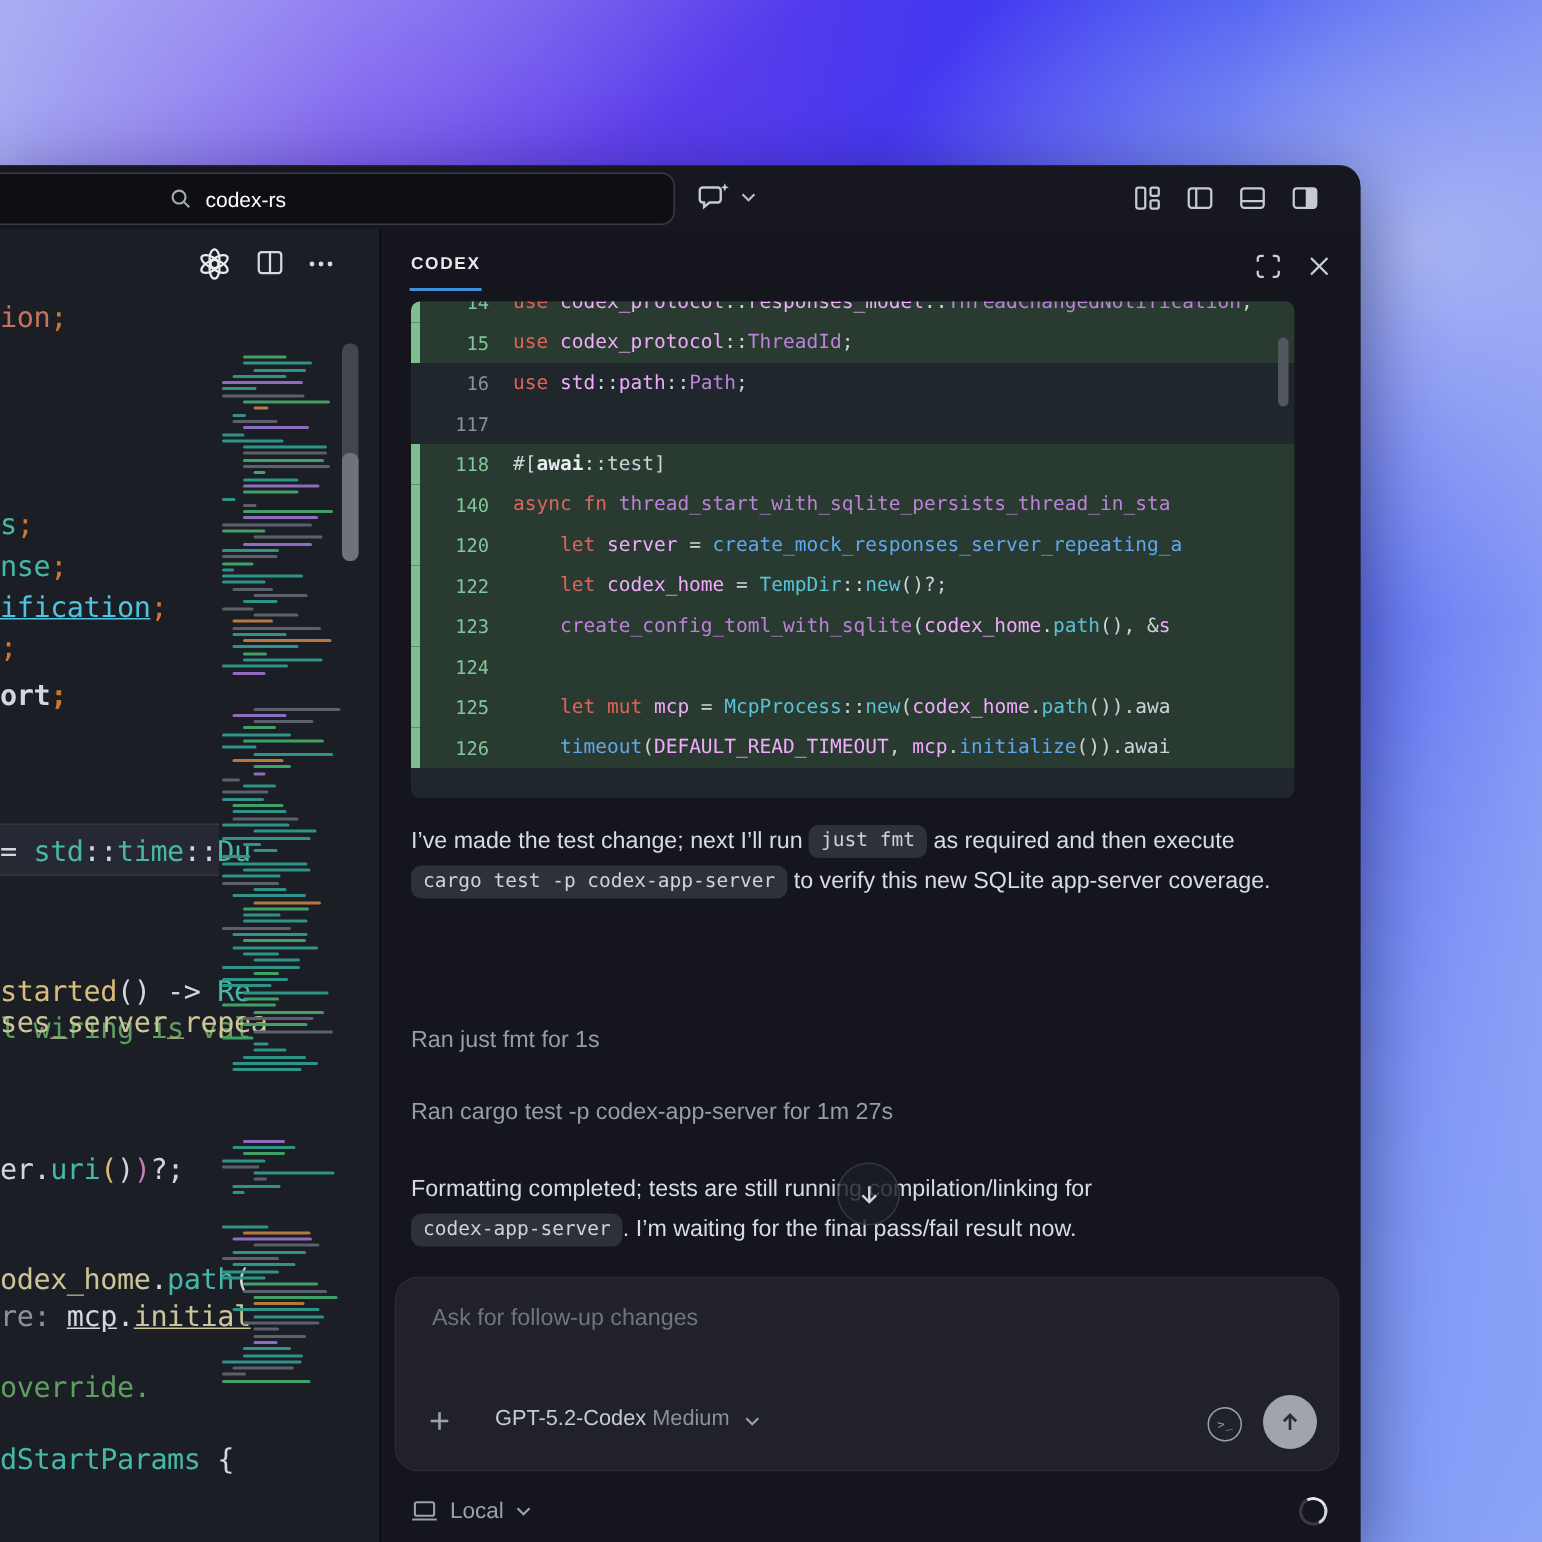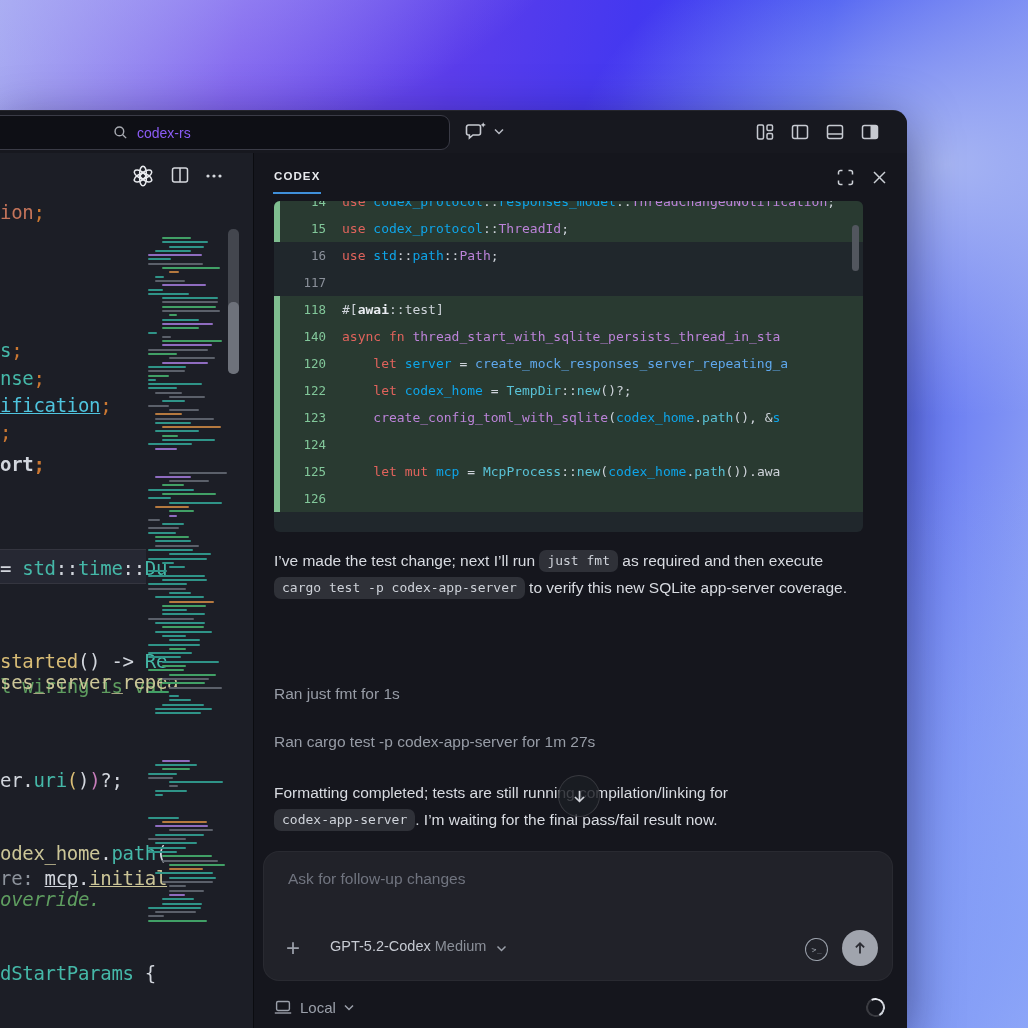--- a/index.html
+++ b/index.html
@@ -15,21 +15,21 @@
   .window{
     position:absolute;left:0;top:110px;width:907px;height:918px;
     background:#15161d;border-top-right-radius:14px;
     box-shadow:0 14px 50px rgba(10,10,40,.5);
     border-top:1px solid rgba(255,255,255,.07);
   }
   
   .titlebar{position:absolute;left:0;top:0;width:100%;height:42px;background:#17181f;border-top-right-radius:14px;border-bottom:1px solid #23242c;}
   .searchpill{position:absolute;left:-10px;top:4px;width:458px;height:33px;border-radius:9px;background:#0e0f15;border:1px solid #3a3b46;display:flex;align-items:center;}
   .searchpill .mag{margin-left:122px;opacity:.85;}
-  .searchpill .stext{margin-left:9px;font-size:14px;color:#8b5cf6;}
+  .searchpill .stext{margin-left:9px;font-size:14px;color:#ffffff;}
   .tb-icon{position:absolute;top:11px;width:20px;height:20px;color:#c7cad1;}
   .chat-ico{left:464px;top:9px;width:24px;height:24px;}
   .chev-sm{position:absolute;left:494px;top:17px;color:#b9bcc4;}
   
   .editor{position:absolute;left:0;top:42px;width:253px;bottom:0;background:#1c1e26;overflow:hidden;}
   .divider{position:absolute;left:253px;top:42px;width:1px;bottom:0;background:#0b0c10;}
   .panel{position:absolute;left:254px;top:42px;right:0;bottom:0;background:#15161d;}
   
   .ed-toolbar{position:absolute;left:0;top:0;width:100%;height:46px;}
   .ed-toolbar .ticon{position:absolute;top:12px;color:#d6d9de;}
@@ -47,21 +47,21 @@
   .card{position:absolute;left:20px;top:48px;width:589px;height:331px;border-radius:6px;background:#20272c;overflow:hidden;}
   .drow{display:flex;align-items:stretch;height:27px;white-space:pre;position:relative;}
   .drow.added{background:#293a31;}
   .gbar{width:6px;flex:0 0 6px;}
   .drow.added .gbar{background:#7fbe90;}
   .dnum{flex:0 0 46px;text-align:right;padding-right:16px;font-family:"DejaVu Sans Mono",monospace;font-size:12.5px;line-height:27px;color:#8a909a;}
   .drow.added .dnum{color:#82c79a;}
   .dcode{font-family:"DejaVu Sans Mono",monospace;font-size:13px;line-height:27px;overflow:hidden;}
   .card-sb{position:absolute;right:4px;top:24px;width:7px;height:46px;border-radius:4px;background:#52565e;}
   
-  .s-r{color:#e0635c}.s-o{color:#0ea5e9}.s-p{color:#bc83d9}.s-c{color:#59c2d6}
+  .s-r{color:#e0635c}.s-o{color:#f0abfc}.s-p{color:#bc83d9}.s-c{color:#59c2d6}
   .s-b{color:#5fa8ed}.s-w{color:#ced3da}.s-wb{color:#eaedf2;font-weight:700}
   .e-rust{color:#c4745a}.e-or{color:#cc7832}.e-t{color:#45b8a8}.e-w{color:#d2d6dd}
   .e-y{color:#d9bd76}.e-g{color:#5f9e60}.e-k{color:#cbc597}.e-gr{color:#8d939c}
   .e-m{color:#c77dba}.e-tu{color:#4fc4de;text-decoration:underline}
   .e-wu{color:#d2d6dd;text-decoration:underline}.e-ku{color:#cbc597;text-decoration:underline}
   
   .para{position:absolute;left:20px;width:586px;font-size:15.5px;line-height:27px;color:#d8dbe1;}
   .chip{display:inline-block;background:#2f3138;border-radius:7px;padding:0 8px 1px;font-family:"DejaVu Sans Mono",monospace;font-size:13px;color:#ced2d9;line-height:21px;vertical-align:1px;}
   .status{position:absolute;left:20px;font-size:15.5px;color:#979ca6;}
   .down-btn{position:absolute;left:304px;top:622px;width:40px;height:40px;border-radius:50%;
@@ -155,21 +155,21 @@
         <div class="frag" style="top: 241px;"><span class="e-tu">ification</span><span class="e-or">;</span></div>
         <div class="frag" style="top: 268px;"><span class="e-or">;</span></div>
         <div class="frag" style="top: 300px; font-weight: bold;"><span class="e-w">ort</span><span class="e-or">;</span></div>
         <div class="frag" style="top: 404px;"><span class="e-w">= </span><span class="e-t">std</span><span class="e-w">::</span><span class="e-t">time</span><span class="e-w">::</span><span class="e-t">Du</span></div>
         <div class="frag" style="top: 497px;"><span class="e-y">started</span><span class="e-w">()</span><span class="e-w"> -&gt; </span><span class="e-t">Re</span></div>
         <div class="frag" style="top: 522px;"><span class="e-g">l wiring is val</span></div>
         <div class="frag" style="top: 518px;"><span class="e-k">ses_server_repea</span></div>
         <div class="frag" style="top: 616px;"><span class="e-w">er.</span><span class="e-t">uri</span><span class="e-y">(</span><span class="e-w">)</span><span class="e-m">)</span><span class="e-w">?;</span></div>
         <div class="frag" style="top: 689px;"><span class="e-k">odex_home</span><span class="e-w">.</span><span class="e-t">path</span><span class="e-w">(</span></div>
         <div class="frag" style="top: 714px;"><span class="e-gr">re: </span><span class="e-wu">mcp</span><span class="e-w">.</span><span class="e-ku">initial</span></div>
-        <div class="frag" style="top: 735px; font-style: italic;"><span class="e-g">override.</span></div>
+        <div class="frag" style="top: 761px;"><span class="e-g">override.</span></div>
         <div class="frag" style="top: 809px;"><span class="e-t">dStartParams </span><span class="e-w">{</span></div>
       </div>
     <div class="minimap" id="minimap">
         <div style="background: rgb(65, 160, 102); left: 14px; width: 29.0871px; top: 10.9913px;"></div>
         <div style="background: rgb(47, 148, 136); left: 14px; width: 45.9507px; top: 15.2913px;"></div>
         <div style="background: rgb(47, 148, 136); left: 21px; width: 34.9569px; top: 19.5913px;"></div>
         <div style="background: rgb(47, 148, 136); left: 7px; width: 35.8065px; top: 23.8913px;"></div>
         <div style="background: rgb(143, 108, 192); left: 0px; width: 53.6445px; top: 28.1913px;"></div>
         <div style="background: rgb(47, 148, 136); left: 0px; width: 23.1295px; top: 32.4913px;"></div>
         <div style="background: rgb(91, 96, 106); left: 0px; width: 55.4729px; top: 36.7913px;"></div>
@@ -333,21 +333,21 @@
           <div class="drow added"><div class="gbar"></div><div class="dnum">15</div><div class="dcode"><span class="s-r">use </span><span class="s-o">codex_protocol</span><span class="s-w">::</span><span class="s-p">ThreadId</span><span class="s-w">;</span></div></div>
           <div class="drow"><div class="gbar"></div><div class="dnum">16</div><div class="dcode"><span class="s-r">use </span><span class="s-o">std</span><span class="s-w">::</span><span class="s-o">path</span><span class="s-w">::</span><span class="s-p">Path</span><span class="s-w">;</span></div></div>
           <div class="drow"><div class="gbar"></div><div class="dnum">117</div><div class="dcode"></div></div>
           <div class="drow added"><div class="gbar"></div><div class="dnum">118</div><div class="dcode"><span class="s-w">#[</span><span class="s-wb">awai</span><span class="s-w">::</span><span class="s-w">test</span><span class="s-w">]</span></div></div>
           <div class="drow added"><div class="gbar"></div><div class="dnum">140</div><div class="dcode"><span class="s-r">async </span><span class="s-r">fn </span><span class="s-p">thread_start_with_sqlite_persists_thread_in_sta</span></div></div>
           <div class="drow added"><div class="gbar"></div><div class="dnum">120</div><div class="dcode"><span class="s-w">    </span><span class="s-r">let </span><span class="s-o">server</span><span class="s-w"> = </span><span class="s-b">create_mock_responses_server_repeating_a</span></div></div>
           <div class="drow added"><div class="gbar"></div><div class="dnum">122</div><div class="dcode"><span class="s-w">    </span><span class="s-r">let </span><span class="s-o">codex_home</span><span class="s-w"> = </span><span class="s-c">TempDir</span><span class="s-w">::</span><span class="s-c">new</span><span class="s-w">()?;</span></div></div>
           <div class="drow added"><div class="gbar"></div><div class="dnum">123</div><div class="dcode"><span class="s-w">    </span><span class="s-p">create_config_toml_with_sqlite</span><span class="s-w">(</span><span class="s-o">codex_home</span><span class="s-w">.</span><span class="s-c">path</span><span class="s-w">(), </span><span class="s-w">&amp;</span><span class="s-o">s</span></div></div>
           <div class="drow added"><div class="gbar"></div><div class="dnum">124</div><div class="dcode"></div></div>
           <div class="drow added"><div class="gbar"></div><div class="dnum">125</div><div class="dcode"><span class="s-w">    </span><span class="s-r">let </span><span class="s-r">mut </span><span class="s-o">mcp</span><span class="s-w"> = </span><span class="s-c">McpProcess</span><span class="s-w">::</span><span class="s-c">new</span><span class="s-w">(</span><span class="s-o">codex_home</span><span class="s-w">.</span><span class="s-c">path</span><span class="s-w">()).awa</span></div></div>
-          <div class="drow added"><div class="gbar"></div><div class="dnum">126</div></div>
+          <div class="drow added"><div class="gbar"></div><div class="dnum">126</div><div class="dcode"><span class="s-w">    </span><span class="s-b">timeout</span><span class="s-w">(</span><span class="s-o">DEFAULT_READ_TIMEOUT</span><span class="s-w">, </span><span class="s-o">mcp</span><span class="s-w">.</span><span class="s-b">initialize</span><span class="s-w">()).awai</span></div></div>
         </div>
       <div class="card-sb"></div>
     </div>
 
     <div class="para" style="top: 394px;">I’ve made the test change; next I’ll run <span class="chip">just fmt</span> as required and then execute <span class="chip">cargo test -p codex-app-server</span> to verify this new SQLite app-server coverage.</div>
     <div class="status" style="top:532px">Ran just fmt for 1s</div>
     <div class="status" style="top:580px">Ran cargo test -p codex-app-server for 1m 27s</div>
     <div class="para" style="top: 626px;">Formatting completed; tests are still running compilation/linking for <span class="chip">codex-app-server</span>. I’m waiting for the final pass/fail result now.</div>
 
     <div class="down-btn">

